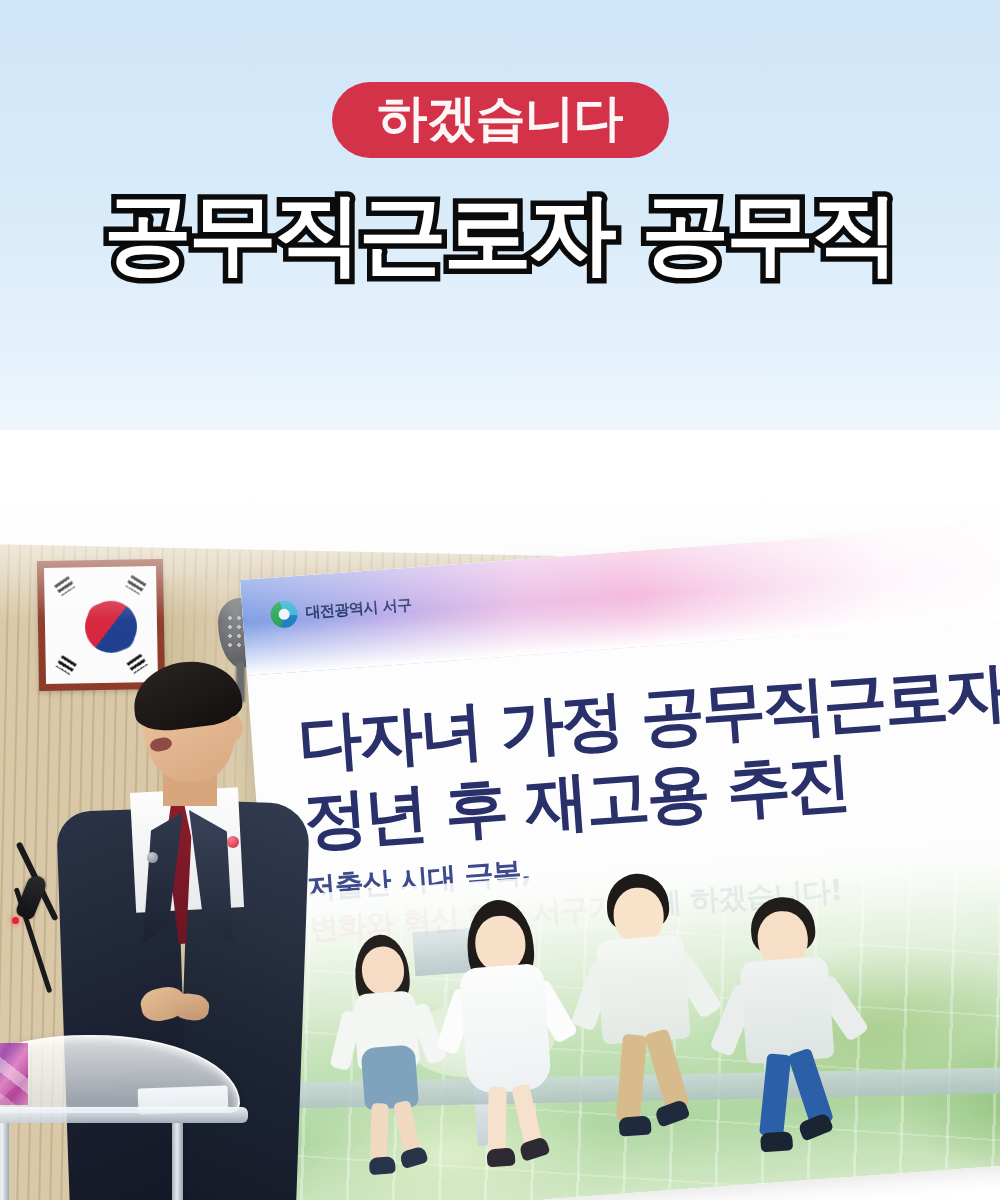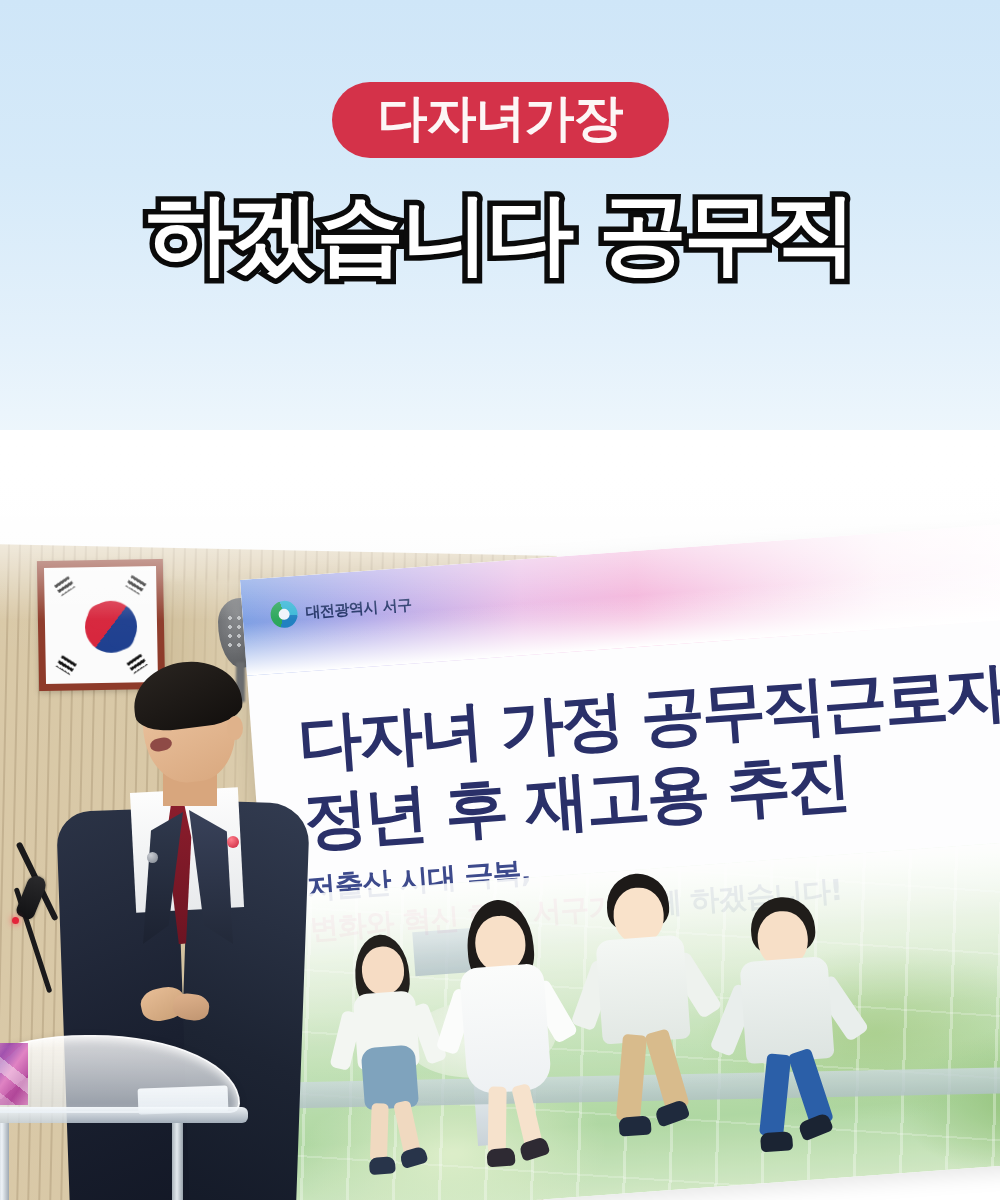--- a/index.html
+++ b/index.html
@@ -354,25 +354,25 @@
   }
 </style>
 </head>
 <body>
 
 <div id="card">
 
   <div class="hero-bg"></div>
 
   <div class="badge-wrap">
-    <span class="badge">다자녀가장</span>
+    <span class="badge">하겠습니다</span>
   </div>
 
   <div class="headline">
-    <span class="ln l1">하겠습니다 공무직</span>
+    <span class="ln l1">공무직근로자 공무직</span>
   </div>
 
   <div class="photo">
     <div class="photo-inner">
 
       <div class="ceiling"></div>
       <div class="ceiling-edge"></div>
       <div class="wood-wall"></div>
       <div class="wood-wall-2"></div>
       <div class="window-right"></div>

